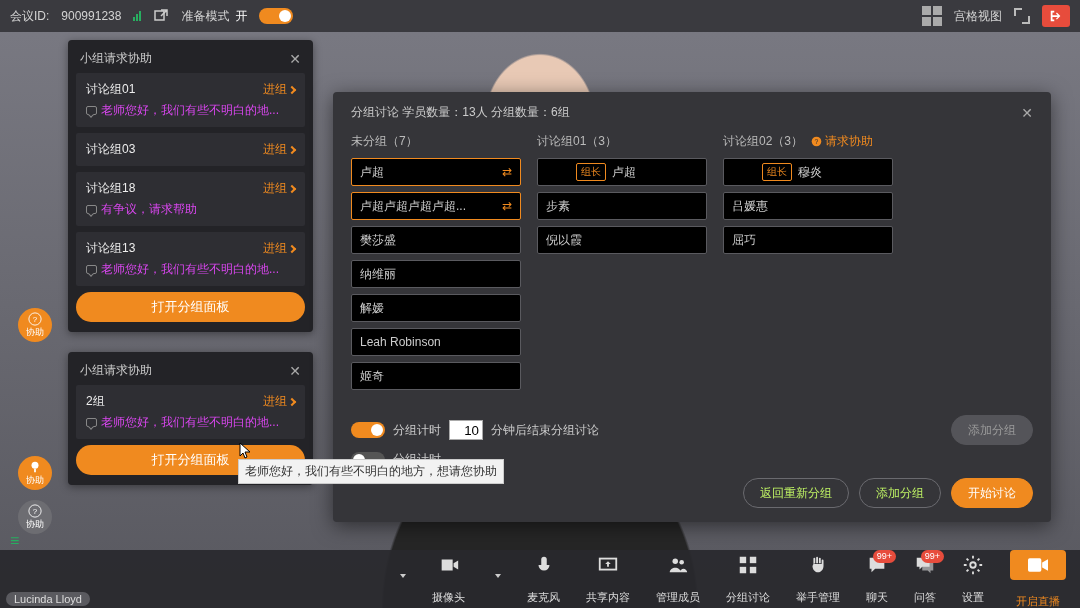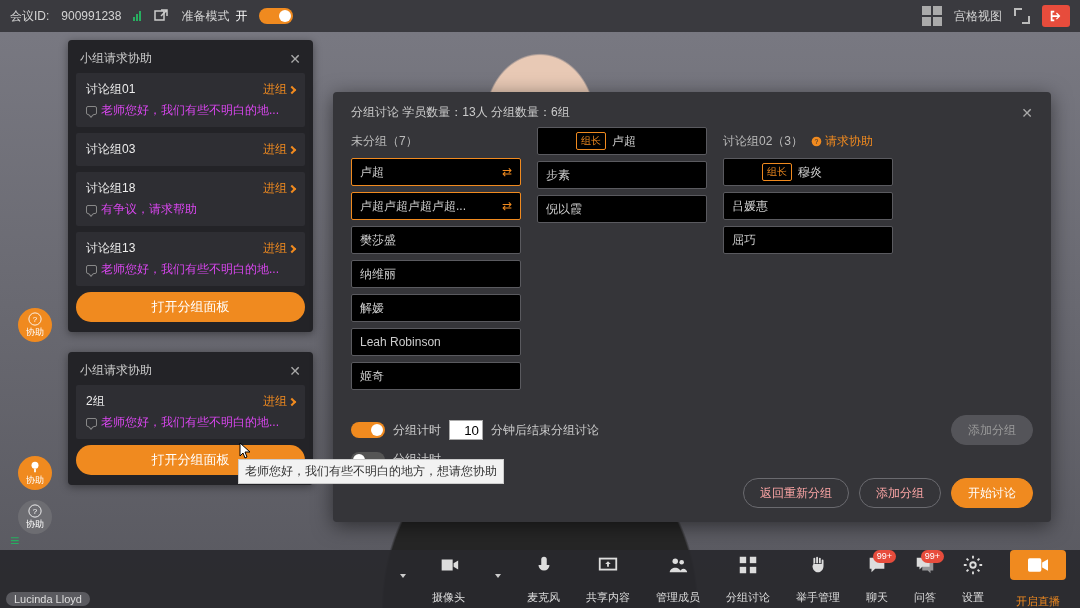--- a/index.html
+++ b/index.html
@@ -68,21 +68,21 @@
   .col .chdr{display:flex;align-items:center;gap:8px;color:#bbb;font-size:12px;margin:6px 0 8px;}
   .help{color:var(--orange);display:flex;align-items:center;gap:3px;}
   .member{height:28px;border:1px solid #5a5a5f;border-radius:2px;margin-bottom:6px;display:flex;align-items:center;padding:0 8px;background:#000000;color:#ccc;gap:6px;font-size:12px;}
   .member.sel{border-color:var(--orange);}
   .swap{margin-left:auto;color:var(--orange);}
   .leader{font-size:10px;padding:1px 4px;border:1px solid var(--orange);color:var(--orange);border-radius:2px;margin-left:30px;}
   .modal .toggles{display:flex;align-items:center;gap:8px;margin-top:4px;color:#ccc;}
   .numbox{width:34px;height:20px;background:#fff;color:#000;text-align:right;padding-right:3px;border:1px solid #aaa;}
   .modal .footer{display:flex;align-items:center;gap:10px;margin-top:10px;}
   .modal .footer .grow{flex:1;}
-  .pill{height:30px;padding:0 16px;border-radius:15px;display:flex;align-items:center;border:1px solid #6a6a6f;color:#fca5a5;background:transparent;}
+  .pill{height:30px;padding:0 16px;border-radius:15px;display:flex;align-items:center;border:1px solid #6a6a6f;color:#bef264;background:transparent;}
   .pill.disabled{background:#545459;color:#9a9a9a;border-color:#545459;}
   .pill.primary{background:var(--orange);border-color:var(--orange);color:#fff;}
   
   .tooltip{position:absolute;left:238px;top:459px;background:#f2f2f2;color:#333;padding:3px 6px;font-size:12px;border:1px solid #ccc;z-index:50;}
   .cursor{position:absolute;left:239px;top:442px;width:14px;height:18px;z-index:60;}
   
   .bottom{position:absolute;left:0;right:0;bottom:0;height:58px;background:rgba(40,40,44,.92);display:flex;align-items:center;padding:0 14px;gap:26px;}
   .bitem{display:flex;flex-direction:column;align-items:center;color:#ddd;font-size:11px;gap:14px;position:relative;justify-content:center;}
   .bitem .bi{width:22px;height:22px;position:relative;display:flex;align-items:center;justify-content:center;}
   .bitem .bi svg{width:22px;height:22px;fill:#ddd;}
@@ -245,20 +245,23 @@
           </div>
           <div class="member">
             <span>Leah Robinson</span>
           </div>
           <div class="member">
             <span>姬奇</span>
           </div>
         </div>
     </div>
     <div class="col">
+      <div class="chdr">
+          <span>讨论组01（3）</span>
+        </div>
       <div id="col-g1">
           <div class="member">
             <span class="leader">组长</span>
             <span>卢超</span>
           </div>
           <div class="member">
             <span>步素</span>
           </div>
           <div class="member">
             <span>倪以霞</span>

